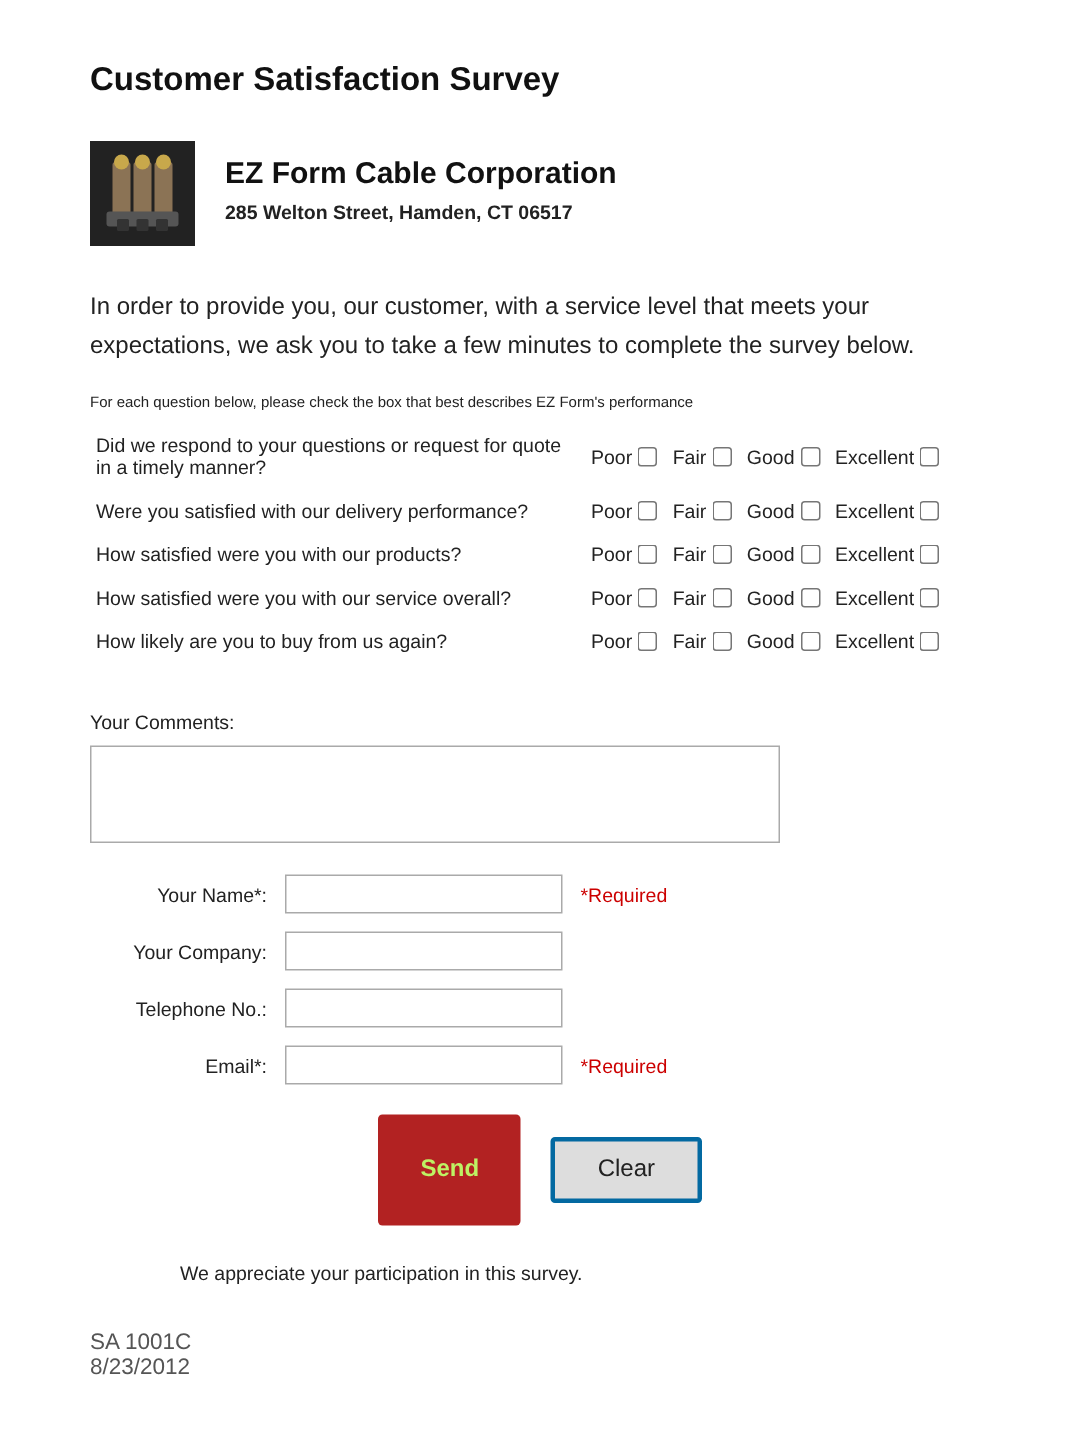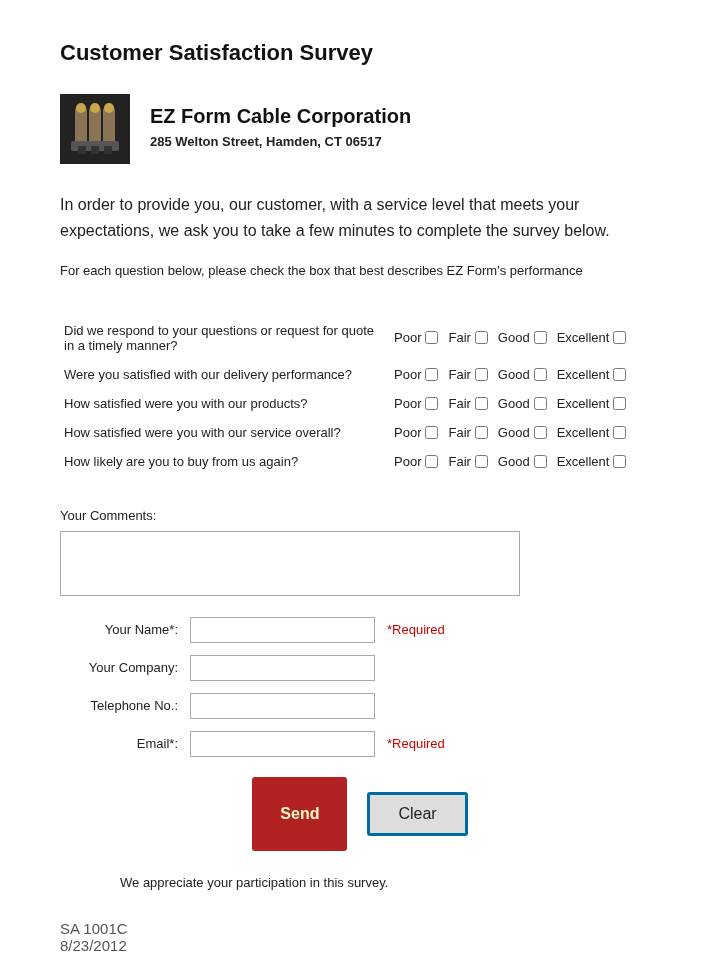--- a/index.html
+++ b/index.html
@@ -47,23 +47,23 @@
       color: #222;
       line-height: 1.6;
     }
     .intro-text {
       font-size: 16px;
       line-height: 1.6;
       margin-bottom: 18px;
       color: #222;
     }
     .instructions {
-      font-size: 13px;
+      font-size: 10px;
       line-height: 1.6;
-      margin-bottom: 34px;
+      margin-bottom: 5px;
       color: #222;
     }
     .survey-table {
       width: 100%;
       border-collapse: collapse;
       margin-bottom: 32px;
     }
     .survey-table tr td {
       padding: 7px 4px;
       vertical-align: middle;
@@ -135,21 +135,21 @@
     .button-row {
       display: flex;
       align-items: center;
       justify-content: center;
       gap: 20px;
       margin-bottom: 24px;
       margin-top: 8px;
     }
     .btn-send {
       background: #b22222;
-      color: #fef9c3;
+      color: #bef264;
       font-size: 16px;
       font-weight: bold;
       border: none;
       padding: 28px 28px;
       cursor: pointer;
       border-radius: 3px;
       min-width: 90px;
     }
     .btn-clear {
       background: #ddd;

